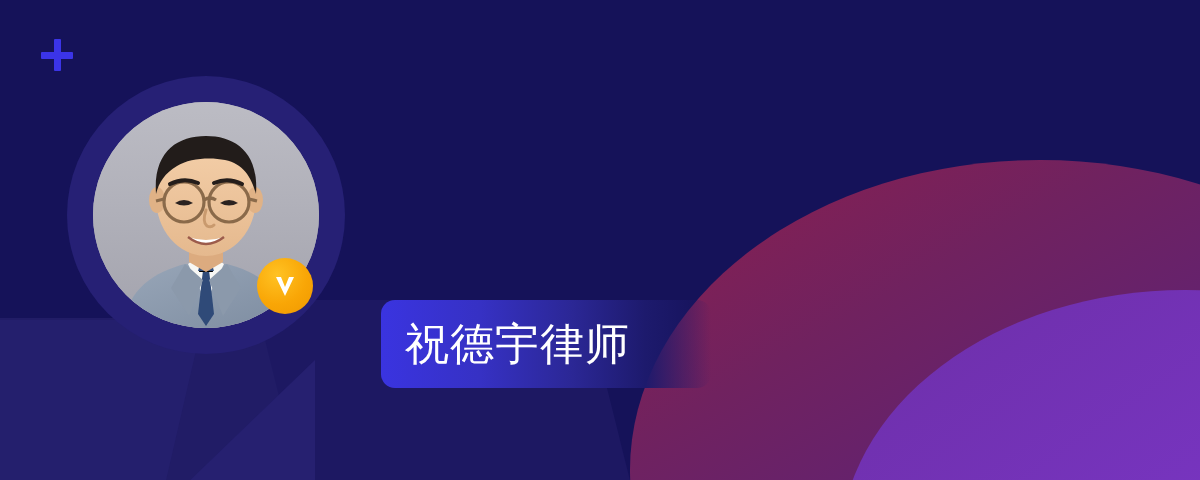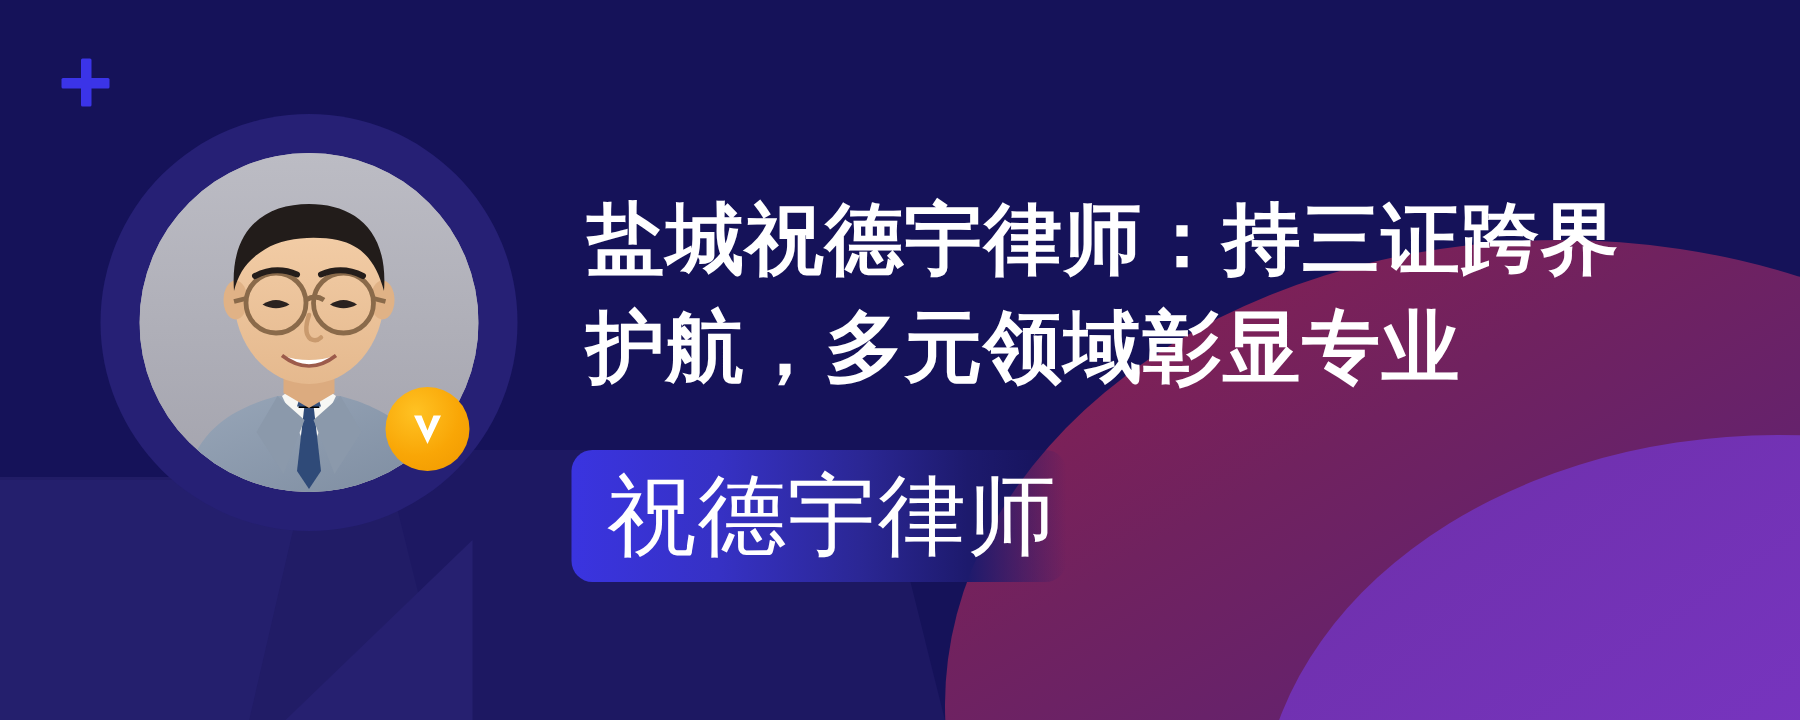--- a/index.html
+++ b/index.html
@@ -165,21 +165,21 @@
     width: 330px;
     height: 88px;
     border-radius: 14px;
     background: linear-gradient(90deg, #3a34e0 0%, #3631c4 30%, #2b2795 58%, #1d1a6d 80%, rgba(21,18,89,0) 100%);
     z-index: 2;
   }
   .name-pill-label {
     position: absolute;
     left: 405px;
     top: 318px;
-    font-size: 59px;
+    font-size: 44px;
     line-height: 52px;
     font-weight: 400;
     color: #ffffff;
     letter-spacing: 1px;
     white-space: nowrap;
     z-index: 3;
   }
 </style>
 </head>
 <body>
@@ -263,15 +263,14 @@
     <div class="verified-badge">
       <svg width="34" height="34" viewBox="0 0 34 34" aria-hidden="true">
         <path d="M8 8 L17 27 L26 8 L21 8 L17 18 L13 8 Z" fill="#ffffff"></path>
       </svg>
     </div>
   </div>
 
   <div class="name-pill"></div>
   <div class="name-pill-label">祝德宇律师</div>
 
-  <h1 class="headline">盐城祝德宇律师：持三证跨界护航，多元领域彰显专业</h1>
 
 </div>
 
 </body></html>

